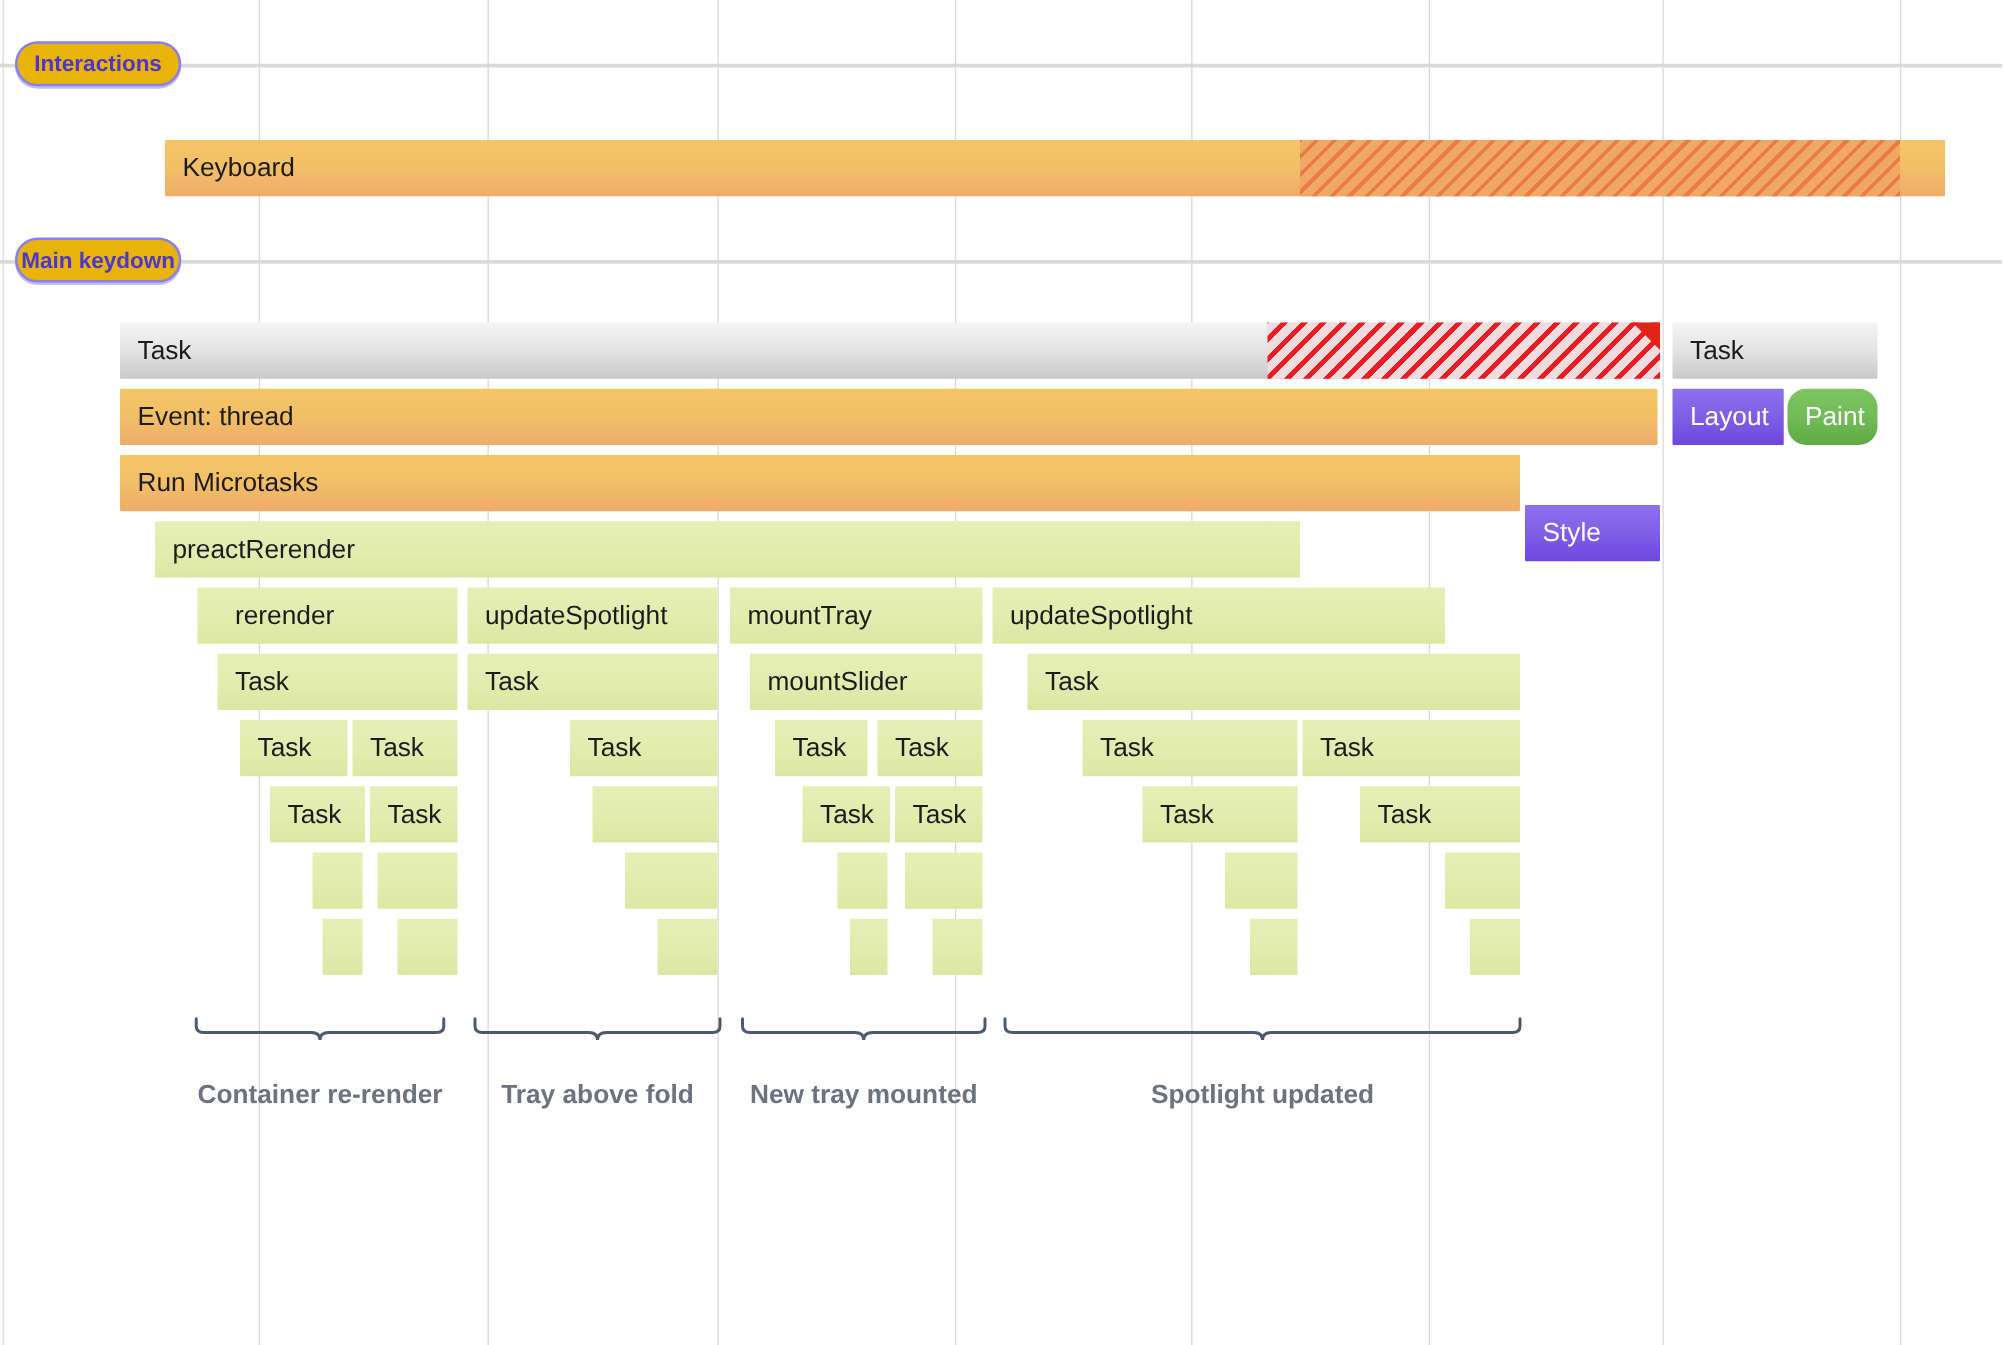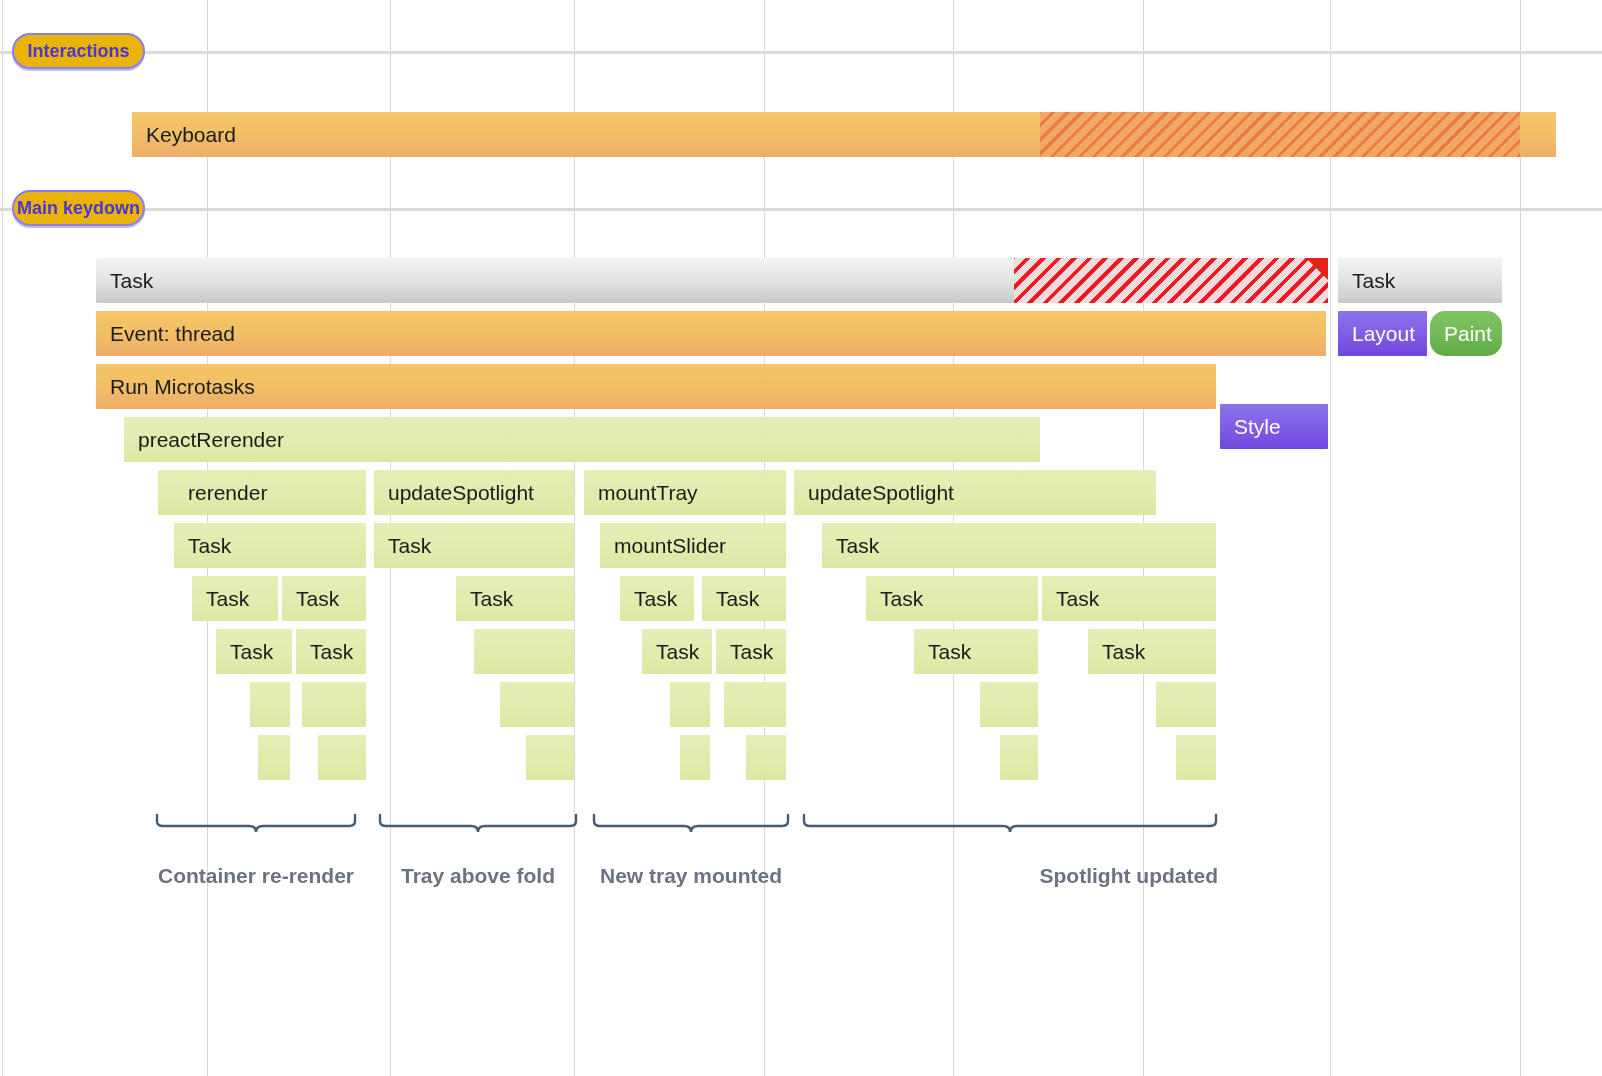--- a/index.html
+++ b/index.html
@@ -215,15 +215,15 @@
         <path d="M 2 2 L 2 8 Q 2 13 8 13 L 93 13 Q 100 13 100 19 Q 100 13 107 13 L 192 13 Q 198 13 198 8 L 198 2" fill="none" stroke="#4b5a73" stroke-width="2.4" stroke-linecap="round"></path>
       </svg>
       <div class="ann-label" style="left: 378px; top: 864px; width: 200px;">Tray above fold</div>
       <svg width="198" height="28" class="bracket" style="left: 592px; top: 813px;">
         <path d="M 2 2 L 2 8 Q 2 13 8 13 L 92 13 Q 99 13 99 19 Q 99 13 106 13 L 190 13 Q 196 13 196 8 L 196 2" fill="none" stroke="#4b5a73" stroke-width="2.4" stroke-linecap="round"></path>
       </svg>
       <div class="ann-label" style="left: 592px; top: 864px; width: 198px;">New tray mounted</div>
       <svg width="416" height="28" class="bracket" style="left: 802px; top: 813px;">
         <path d="M 2 2 L 2 8 Q 2 13 8 13 L 201 13 Q 208 13 208 19 Q 208 13 215 13 L 408 13 Q 414 13 414 8 L 414 2" fill="none" stroke="#4b5a73" stroke-width="2.4" stroke-linecap="round"></path>
       </svg>
-      <div class="ann-label" style="left: 802px; top: 864px; width: 416px; text-align: right;">Spotlight updated</div>
+      <div class="ann-label" style="left: 802px; top: 864px; width: 416px;">Spotlight updated</div>
     </div>
 </div>
 
 </body></html>

